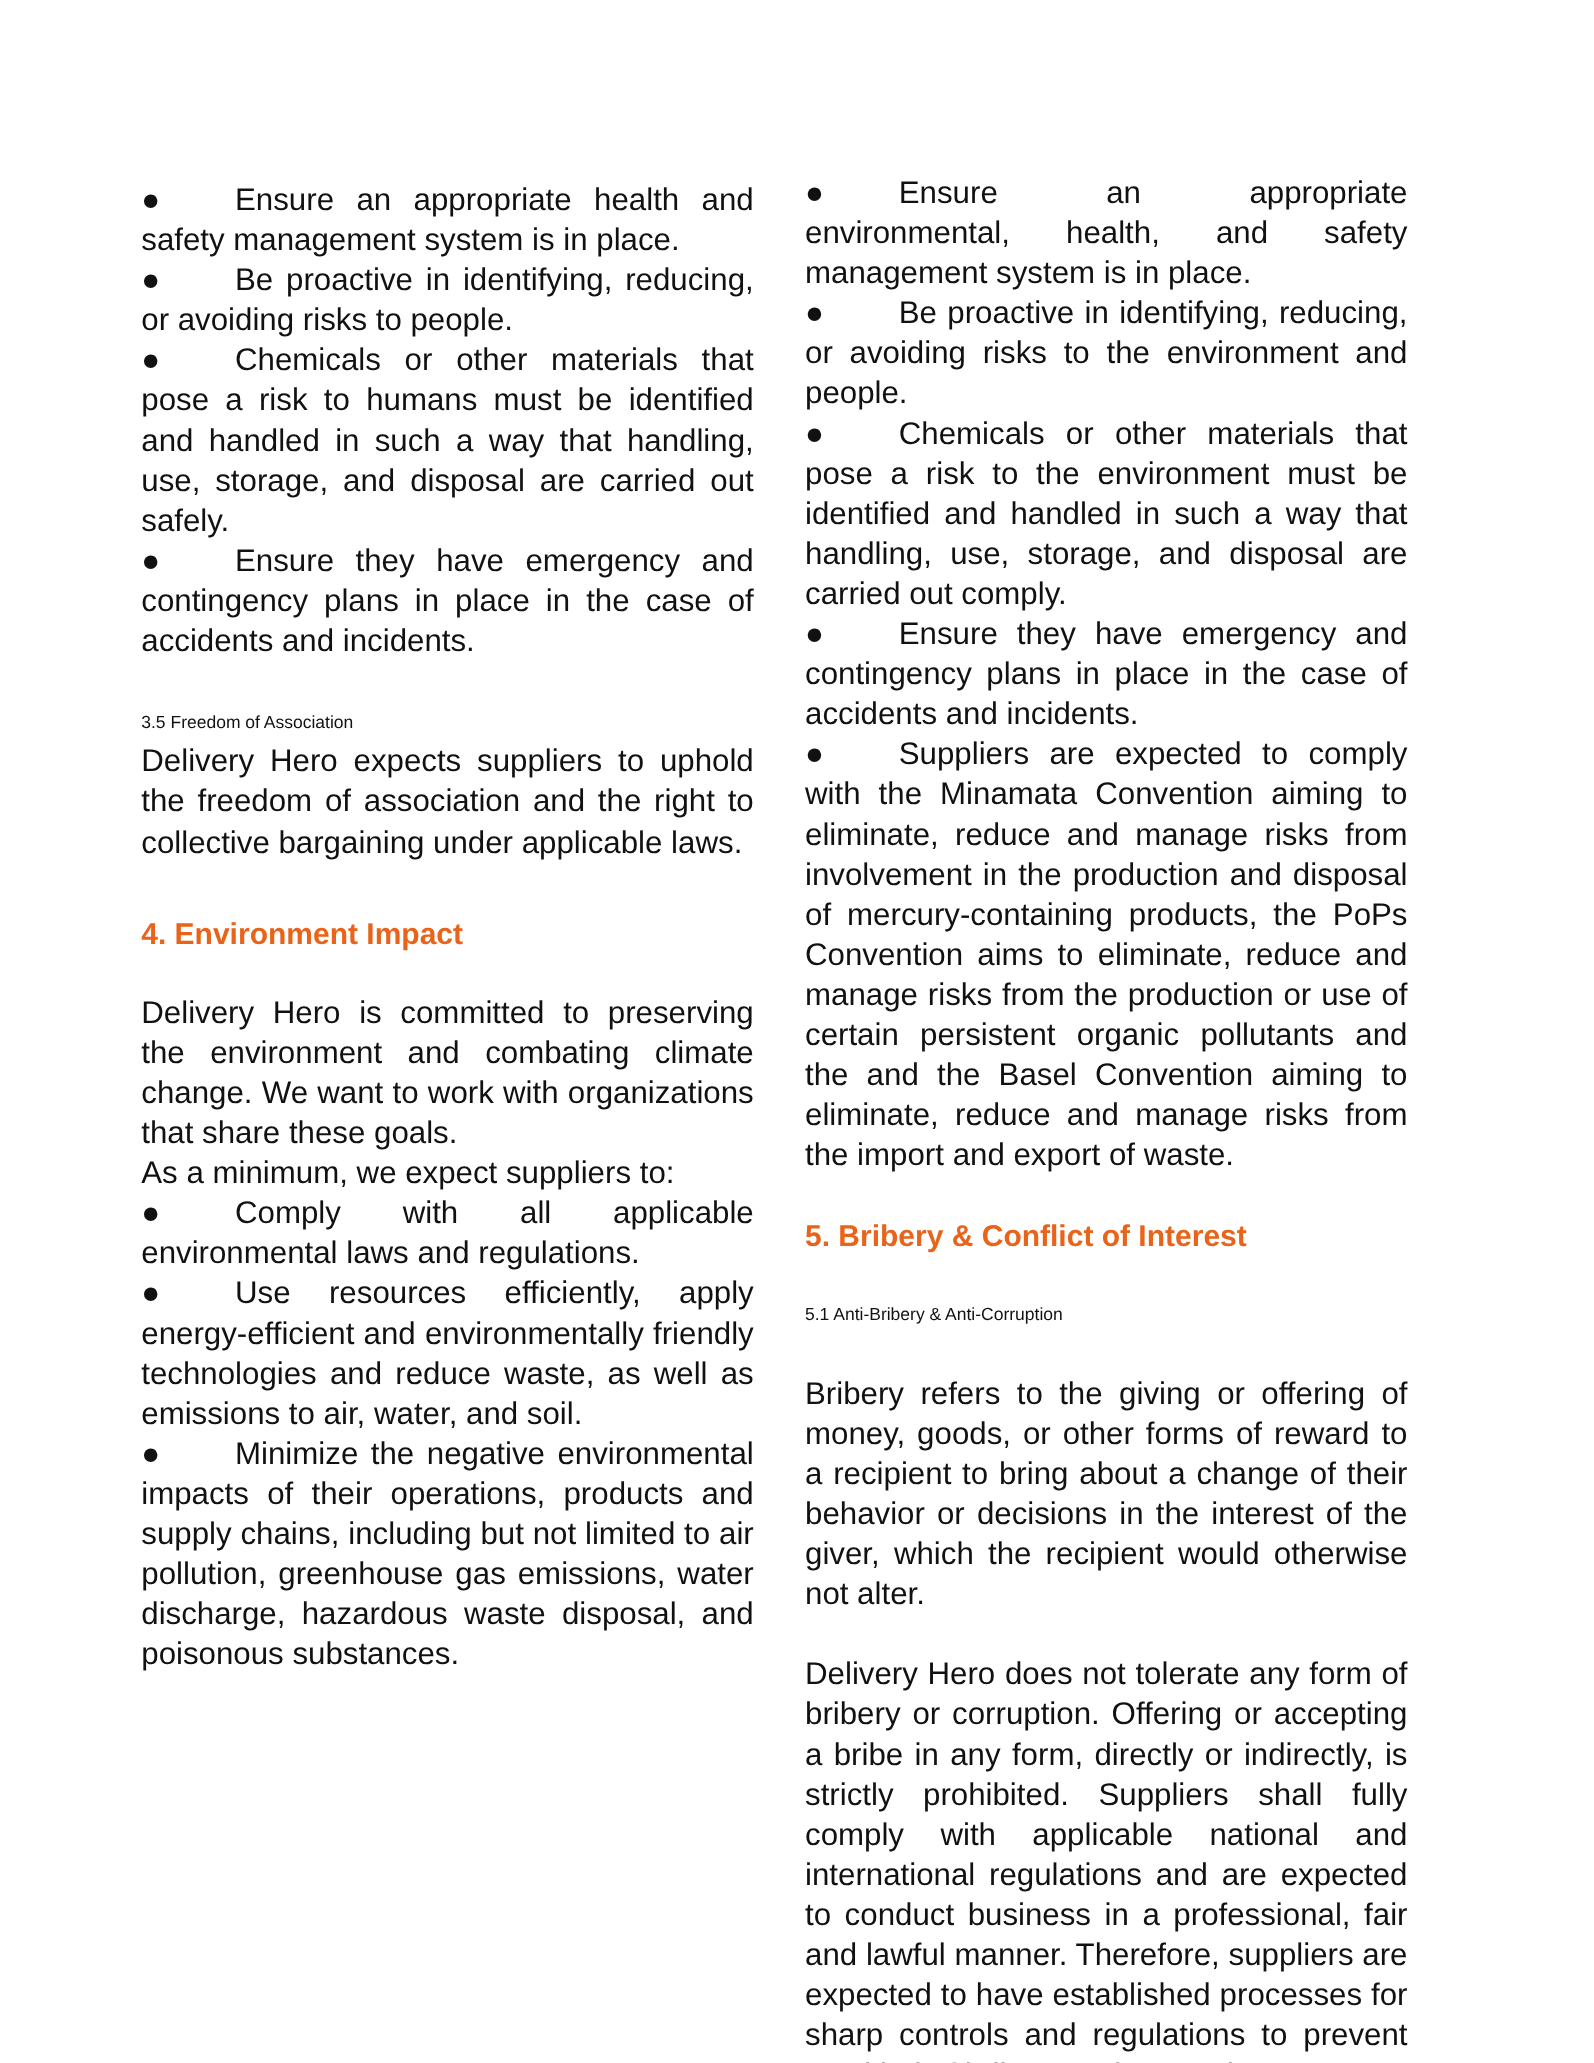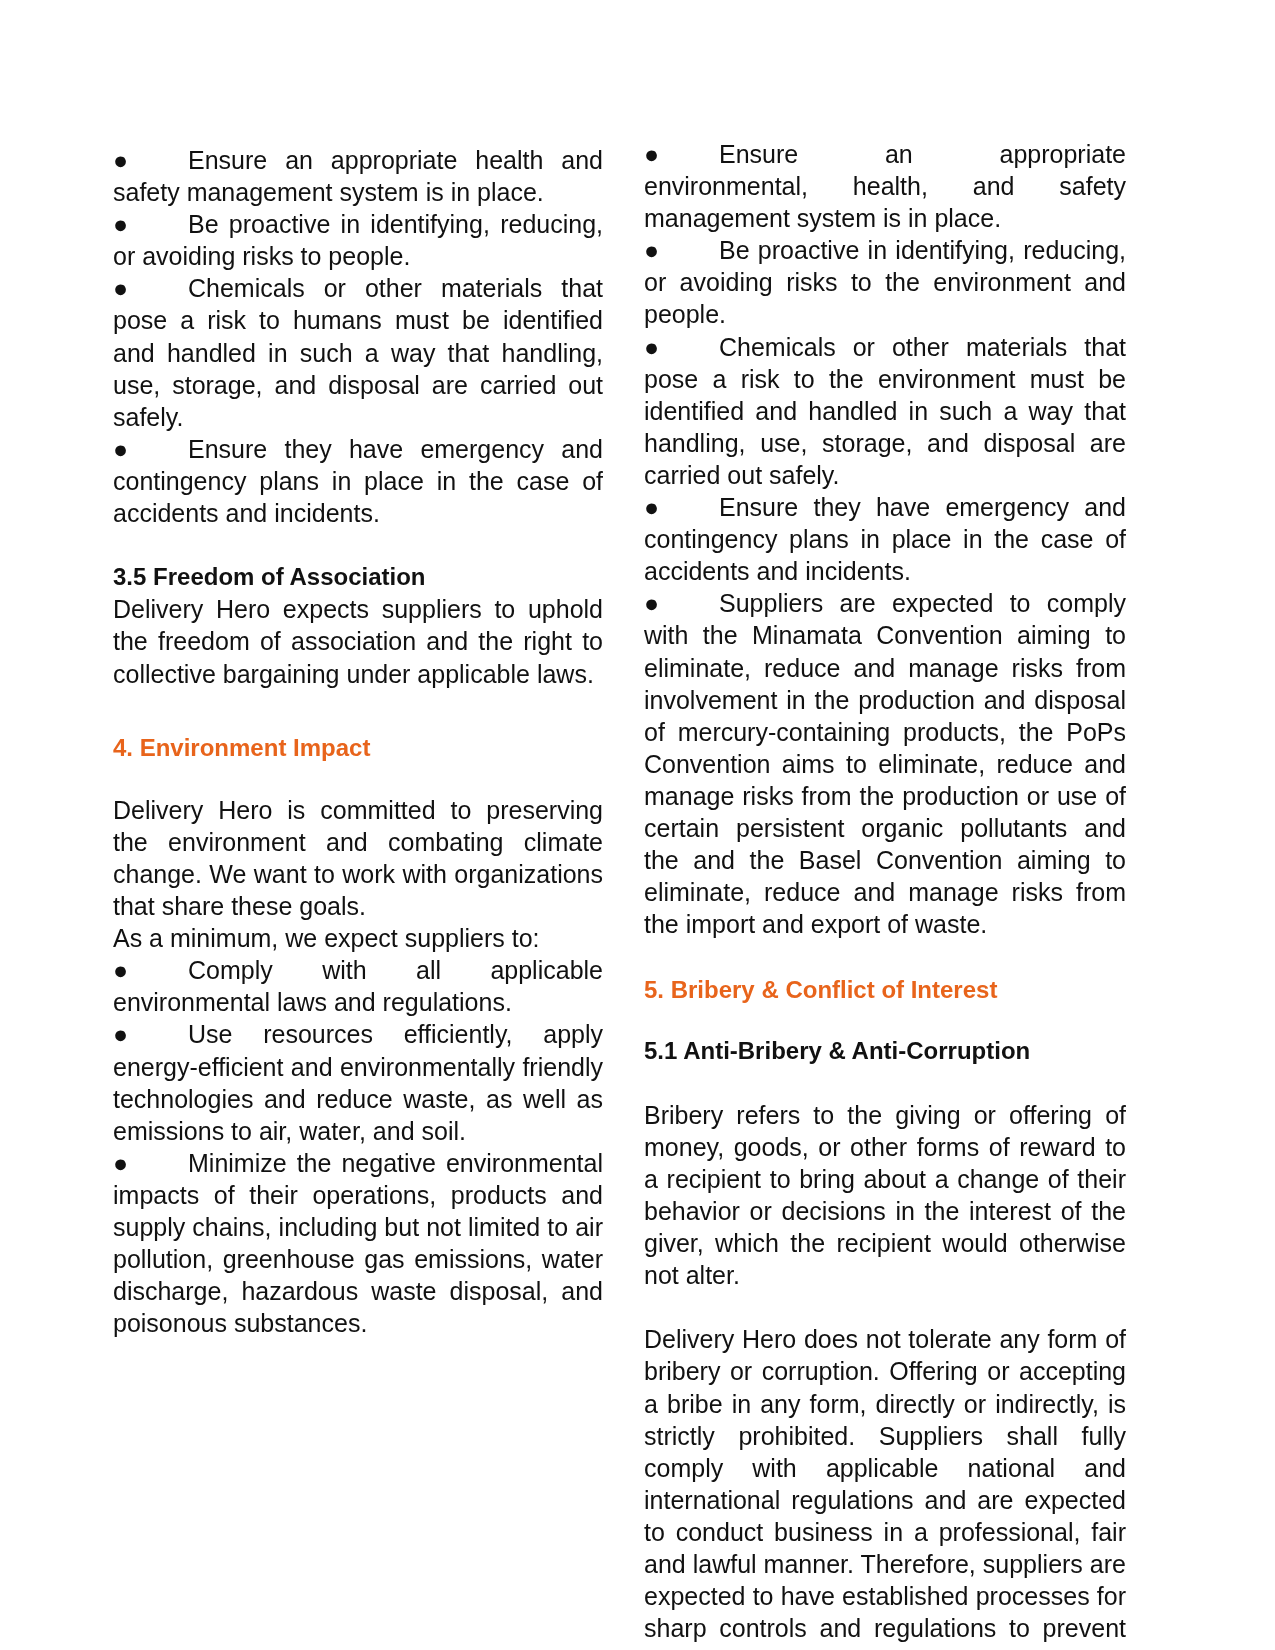--- a/index.html
+++ b/index.html
@@ -4,21 +4,21 @@
 <style>
   html, body { margin: 0; padding: 0; background: #ffffff; }
   body { width: 1275px; height: 1650px; position: relative; overflow: hidden;
          font-family: "Liberation Sans", "DejaVu Sans", sans-serif; color: #111111; }
   .col { position: absolute; top: 0; }
   .col-left { left: 113px; width: 490px; }
   .col-right { left: 644px; width: 482px; }
   .p { font-size: 25px; line-height: 32.1px; text-align: justify; margin: 0; text-align-last: auto; }
   .b { position: relative; padding-left: 0; }
   .b .dot { display: inline-block; width: 75px; }
-  .h3 { font-weight: bold; font-size: 24px; line-height: 32.1px; margin: 0; }
+  .h3 { font-weight: normal; font-size: 14px; line-height: 32.1px; margin: 0; }
   .h2 { font-weight: bold; font-size: 24px; line-height: 32px; color: #e8641b; margin: 0; }
   .gap { height: 32.1px; }
 </style>
 </head>
 <body>
 
 <div class="col col-left" style="top:144px;">
   <p class="p b"><span class="dot">●</span><span>Ensure an appropriate health and safety management system is in place.</span></p>
   <p class="p b"><span class="dot">●</span><span>Be proactive in identifying, reducing, or avoiding risks to people.</span></p>
   <p class="p b"><span class="dot">●</span><span>Chemicals or other materials that pose a risk to humans must be identified and handled in such a way that handling, use, storage, and disposal are carried out safely.</span></p>
@@ -33,21 +33,21 @@
   <p class="p">As a minimum, we expect suppliers to:</p>
   <p class="p b"><span class="dot">●</span><span>Comply with all applicable environmental laws and regulations.</span></p>
   <p class="p b"><span class="dot">●</span><span>Use resources efficiently, apply energy-efficient and environmentally friendly technologies and reduce waste, as well as emissions to air, water, and soil.</span></p>
   <p class="p b"><span class="dot">●</span><span>Minimize the negative environmental impacts of their operations, products and supply chains, including but not limited to air pollution, greenhouse gas emissions, water discharge, hazardous waste disposal, and poisonous substances.</span></p>
   <div class="gap"></div>
 </div>
 
 <div class="col col-right" style="top:138px;">
   <p class="p b"><span class="dot">●</span><span>Ensure an appropriate environmental, health, and safety management system is in place.</span></p>
   <p class="p b"><span class="dot">●</span><span>Be proactive in identifying, reducing, or avoiding risks to the environment and people.</span></p>
-  <p class="p b"><span class="dot">●</span><span>Chemicals or other materials that pose a risk to the environment must be identified and handled in such a way that handling, use, storage, and disposal are carried out safely.</span></p>
+  <p class="p b"><span class="dot">●</span><span>Chemicals or other materials that pose a risk to the environment must be identified and handled in such a way that handling, use, storage, and disposal are carried out comply.</span></p>
   <p class="p b"><span class="dot">●</span><span>Ensure they have emergency and contingency plans in place in the case of accidents and incidents.</span></p>
   <p class="p b"><span class="dot">●</span><span>Suppliers are expected to comply with the Minamata Convention aiming to eliminate, reduce and manage risks from involvement in the production and disposal of mercury-containing products, the PoPs Convention aims to eliminate, reduce and manage risks from the production or use of certain persistent organic pollutants and the and the Basel Convention aiming to eliminate, reduce and manage risks from the import and export of waste.</span></p>
   <div class="gap"></div>
   <p class="h2" style="margin-top:2px;">5. Bribery &amp; Conflict of Interest</p>
   <div class="gap"></div>
   <p class="h3" style="margin-top:-4px;">5.1 Anti-Bribery &amp; Anti-Corruption</p>
   <div class="gap"></div>
   <p class="p">Bribery refers to the giving or offering of money, goods, or other forms of reward to a recipient to bring about a change of their behavior or decisions in the interest of the giver, which the recipient would otherwise not alter.</p>
   <div class="gap"></div>
   <p class="p">Delivery Hero does not tolerate any form of bribery or corruption. Offering or accepting a bribe in any form, directly or indirectly, is strictly prohibited. Suppliers shall fully comply with applicable national and international regulations and are expected to conduct business in a professional, fair and lawful manner. Therefore, suppliers are expected to have established processes for sharp controls and regulations to prevent any kind of bribery and corruption.</p>

